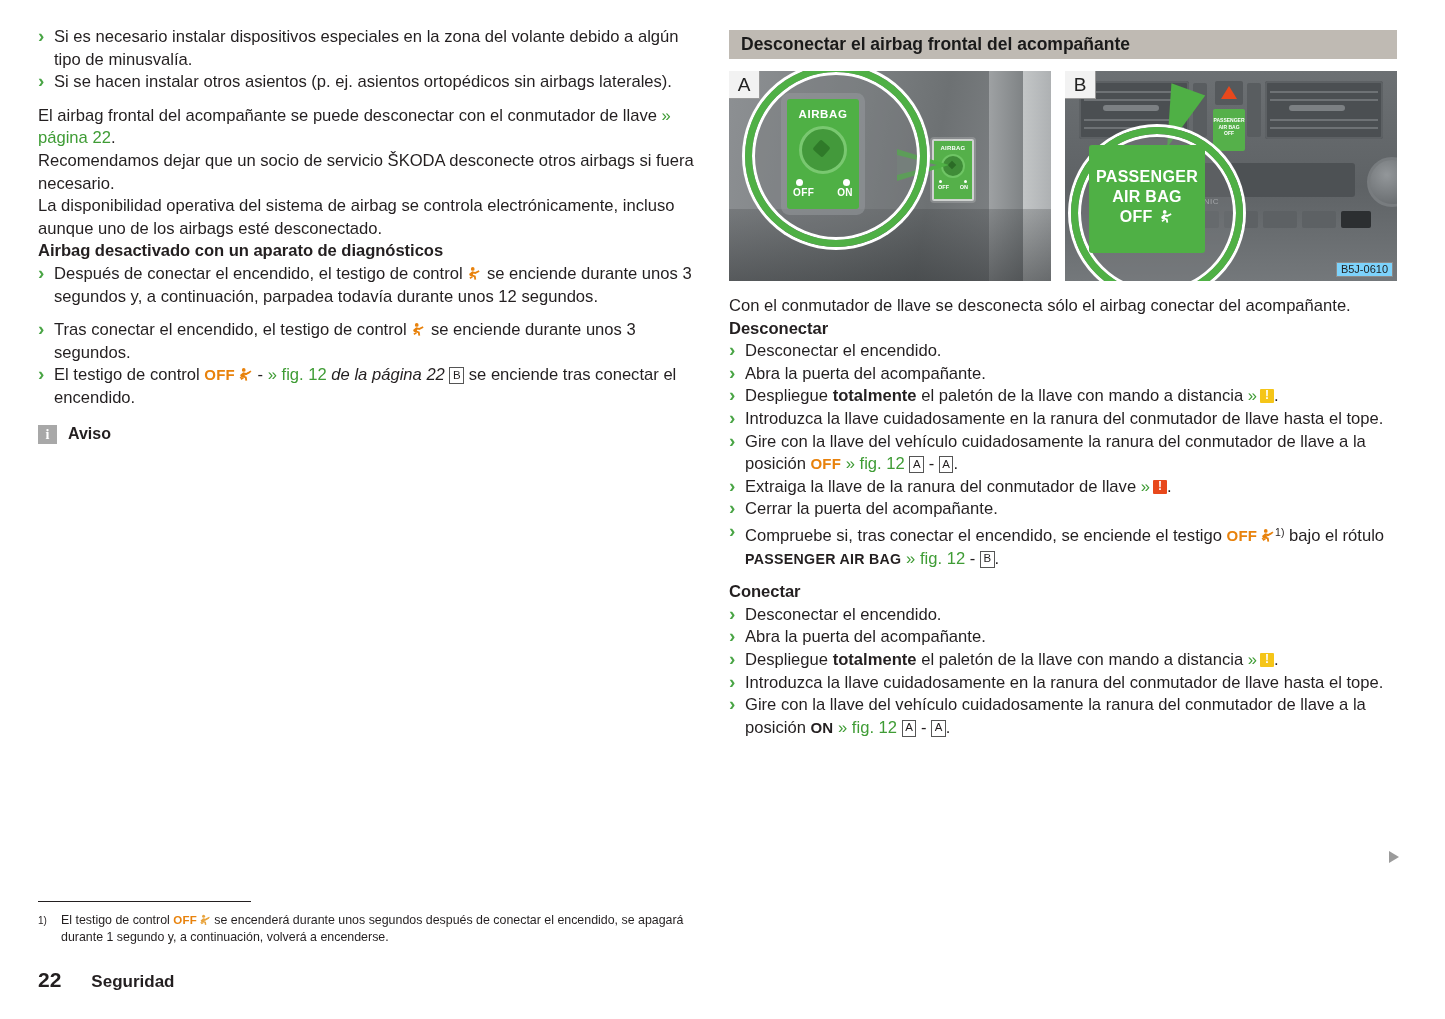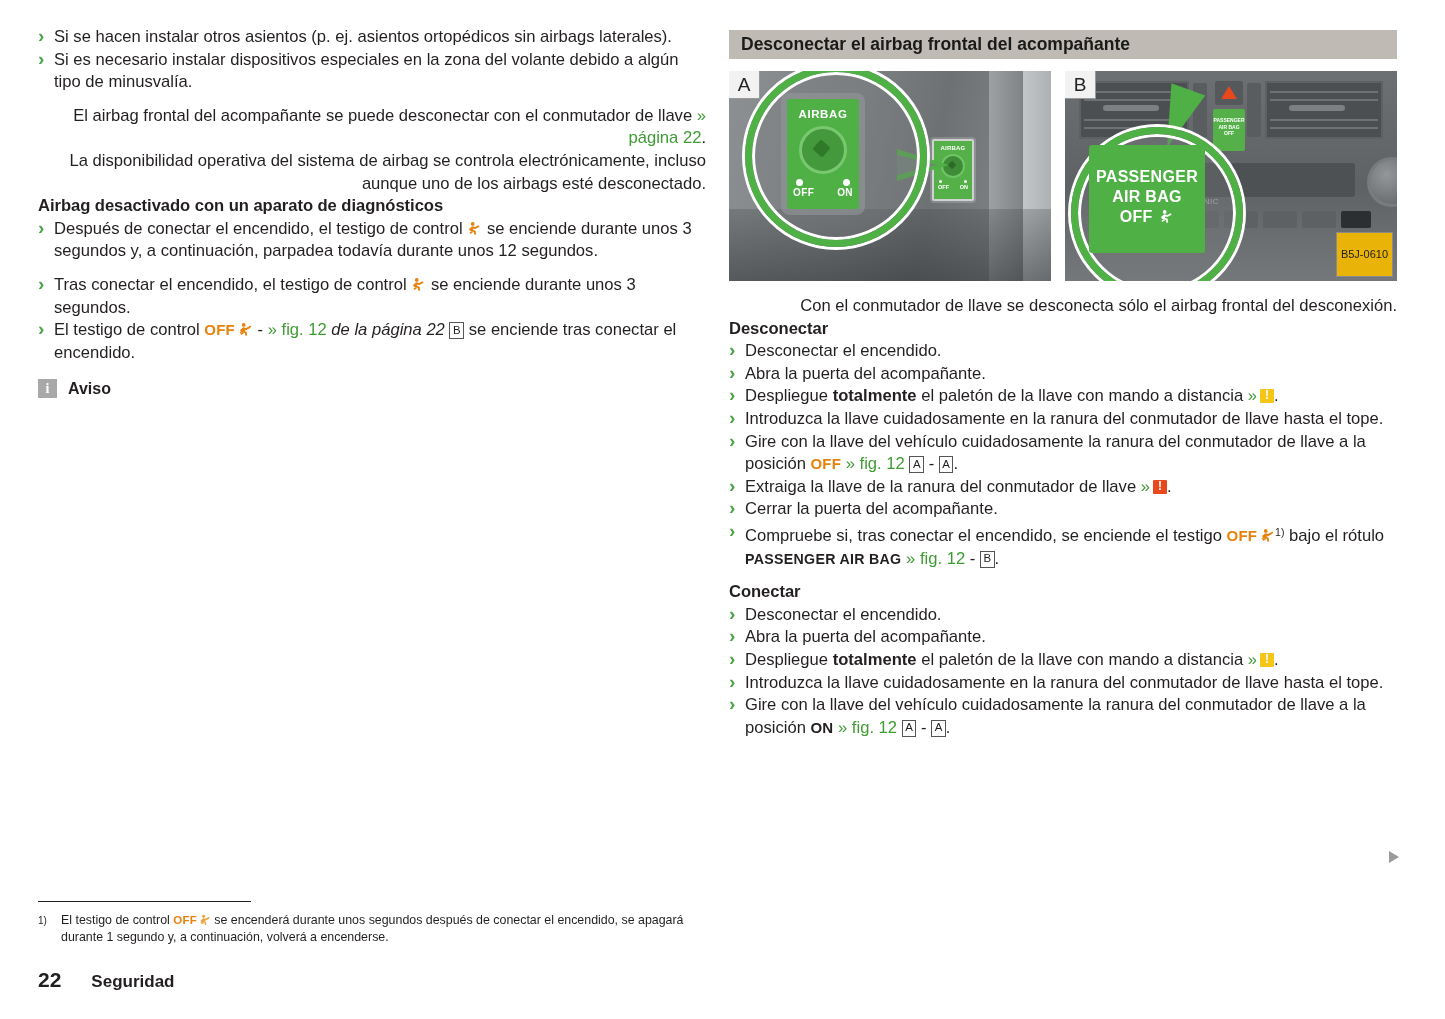--- a/index.html
+++ b/index.html
@@ -27,21 +27,21 @@
   }
   #col-left  { left: 38px;  width: 668px; top: 26px; }
   #col-right { left: 729px; width: 668px; top: 30px; }
 
   
   p, li, div.para {
     font-size: 16.6px;
     line-height: 22.6px;
     margin: 0;
   }
-  .para { margin-bottom: 13px; text-align: right; }
+  .para { margin-bottom: 13px; }
 
   h3.sub {
     font-size: 16.6px;
     line-height: 22.6px;
     font-weight: bold;
     margin: 0 0 0 0;
     letter-spacing: -0.05px;
   }
   .spacer-lg { height: 15px; }
   .spacer-md { height: 11px; }
@@ -411,22 +411,22 @@
   }
   .big-ind{
     position:absolute;left:24px;top:74px;width:116px;height:108px;
     background:#4fb045;border-radius:3px;z-index:5;
     color:#fff;font-weight:bold;text-align:center;
     font-size:16px;line-height:20px;letter-spacing:.3px;
     padding-top:22px;box-sizing:border-box;
   }
   .img-code{
     position:absolute;right:4px;bottom:4px;
-    background:#eab308;border:1px solid #8a8a8a;
-    font-size:11px;line-height:13px;padding:15px 4px;color:#222;
+    background:#7dd3fc;border:1px solid #8a8a8a;
+    font-size:11px;line-height:13px;padding:0 4px;color:#222;
     font-family:"Liberation Sans", sans-serif;
     z-index:20;
     text-align:center;
   }
 
   
   #fig-caption {
     background: #eeeeee;
     width: 668px;
     box-sizing: border-box;
@@ -452,30 +452,31 @@
   }
 </style>
 </head>
 <body>
 
 <div id="page">
 
   <div class="col" id="col-left">
 
     <ul class="arrows">
+      <li>Si es necesario instalar dispositivos especiales en la zona del volante debido a algún tipo de minusvalía.</li>
       <li>Si se hacen instalar otros asientos (p. ej. asientos ortopédicos sin airbags laterales).</li>
-      <li>Si es necesario instalar dispositivos especiales en la zona del volante debido a algún tipo de minusvalía.</li>
     </ul>
 
     <div class="spacer-md"></div>
 
     <div class="para">
       <span>El airbag frontal del acompañante se puede desconectar con el conmutador de llave </span><a class="green" href="#" style="text-decoration:none">» página 22</a><span>.</span>
     </div>
 
+    <div class="para">Recomendamos dejar que un socio de servicio ŠKODA desconecte otros airbags si fuera necesario.</div>
 
     <div class="para">La disponibilidad operativa del sistema de airbag se controla electrónicamente, incluso aunque uno de los airbags esté desconectado.</div>
 
     <h3 class="sub">Airbag desactivado con un aparato de diagnósticos</h3>
     <ul class="arrows">
       <li>
         <span>Después de conectar el encendido, el testigo de control </span><span class="ico-airbag"><svg viewBox="0 0 16 16" width="15" height="15">
               <g fill="#e8820c">
                 <circle cx="6.1" cy="3.1" r="2"></circle>
                 <path d="M2.2 8.6 L5.6 5.6 L8.6 6.3 L12.6 4.4 L13.4 6.1 L8.9 8.5 L7.0 8.1 L6.2 9.4 L9.2 10.4 L9.8 14.4 L7.9 14.7 L7.4 11.7 L3.0 10.3 Z"></path>
@@ -646,21 +647,21 @@
           <div class="panel-letter">B</div>
           <div class="img-code">B5J-0610</div>
         </div>
 
       </div>
 
     </div>
 
     <div id="right-body">
 
-      <div class="para">Con el conmutador de llave se desconecta sólo el airbag frontal del desconexión.</div>
+      <div class="para">Con el conmutador de llave se desconecta sólo el airbag conectar del acompañante.</div>
 
       <h3 class="sub">Desconectar</h3>
       <ul class="arrows">
         <li>Desconectar el encendido.</li>
         <li>Abra la puerta del acompañante.</li>
         <li>
           <span>Despliegue </span><span class="bold">totalmente</span><span> el paletón de la llave con mando a distancia </span><span class="green">»</span><span class="ico-warn yellow" style="margin-left:3px"></span><span>.</span>
         </li>
         <li>Introduzca la llave cuidadosamente en la ranura del conmutador de llave hasta el tope.</li>
         <li>

